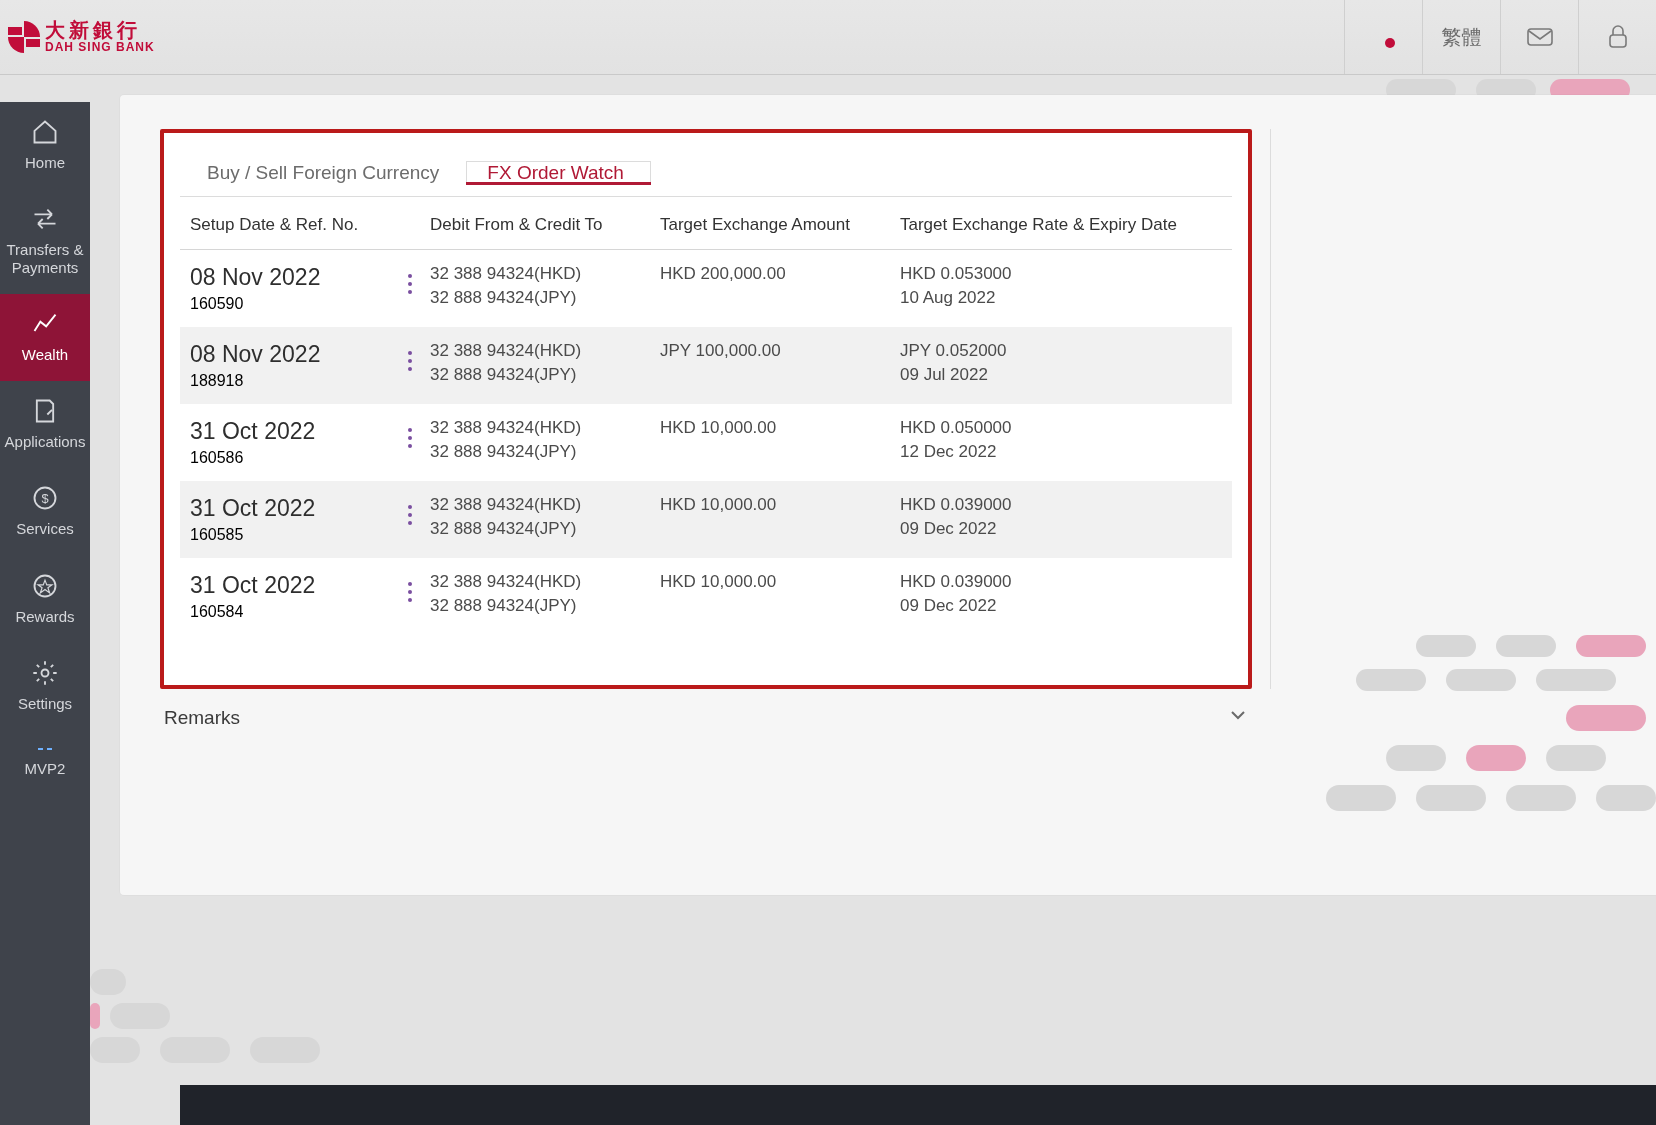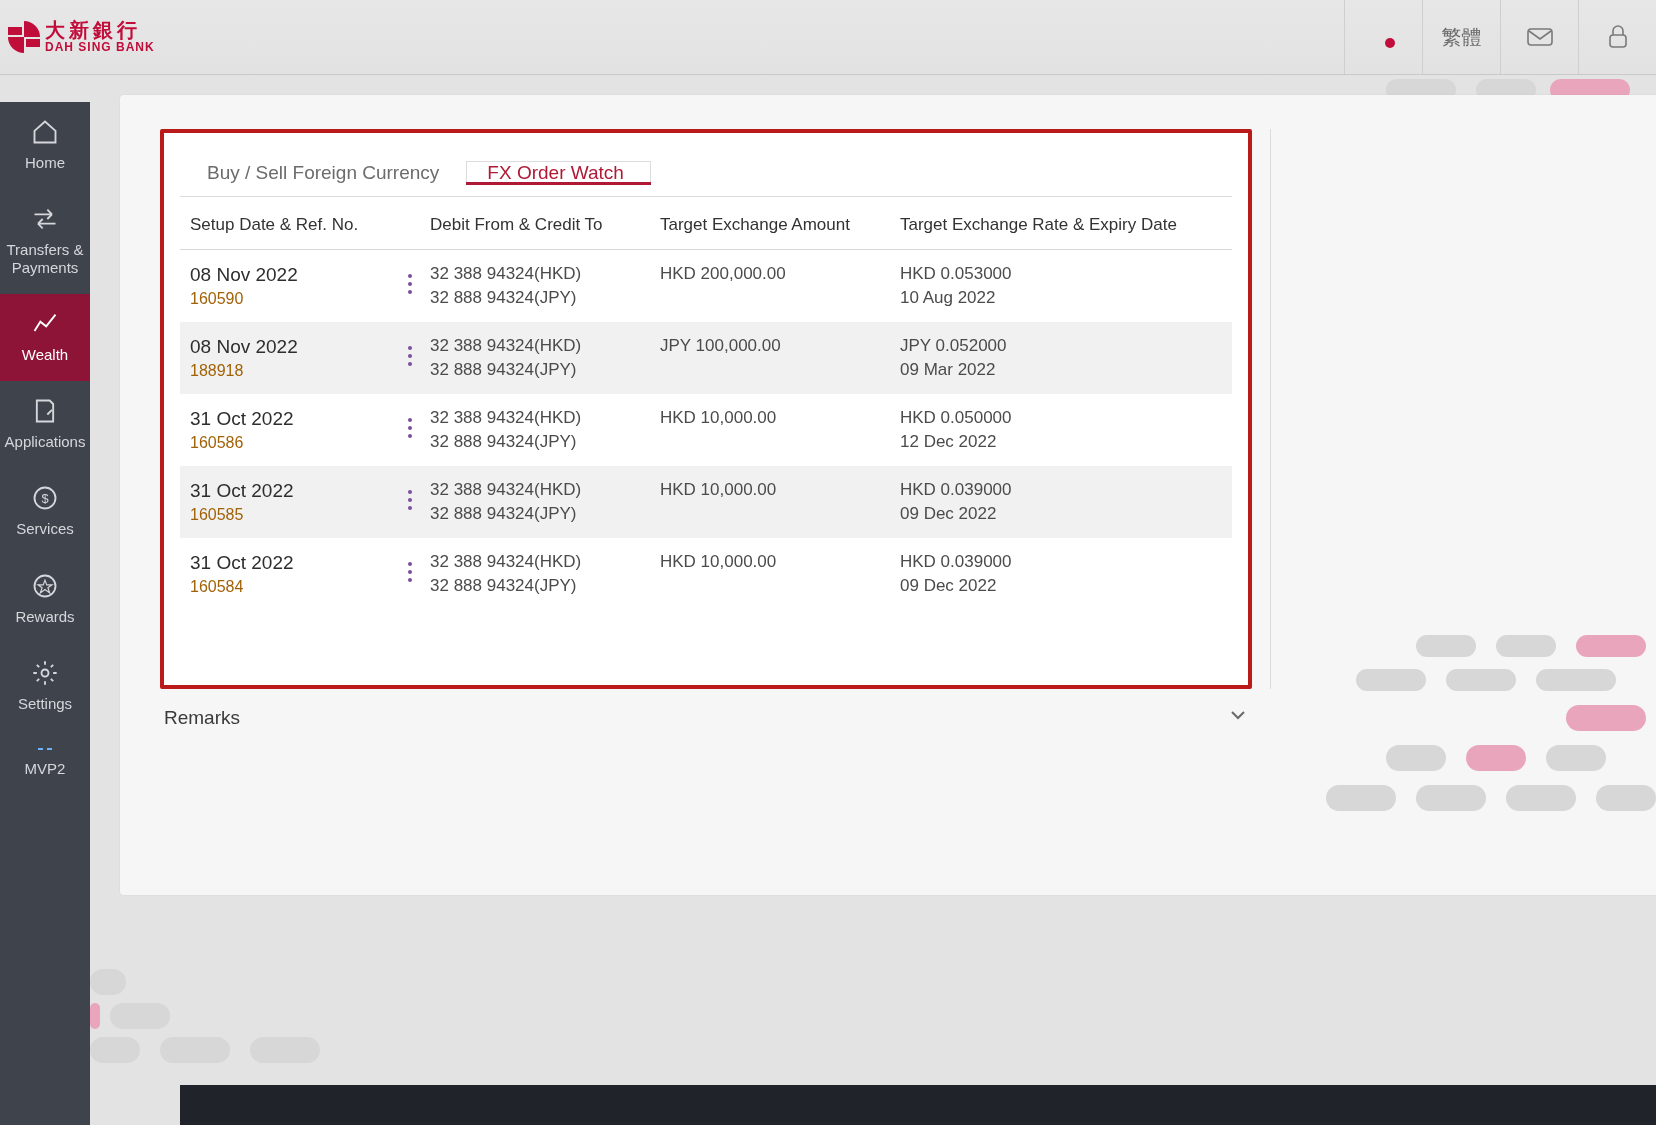--- a/index.html
+++ b/index.html
@@ -96,22 +96,22 @@
   .tbl-head { font-size: 17px; color: #333; border-bottom: 1px solid #d6d6d6; padding-top: 18px; }
   .tbl-head .col1 { grid-column: 1 / span 2; }
   .tbl-row { font-size: 17px; color: #4b4b4b; }
   .tbl-row:nth-child(even) { background: #f1f1f1; }
   .tbl-row:nth-child(odd) { background: #fff; }
   .tbody .tbl-row:nth-of-type(1){background:#fff;}
   .tbody .tbl-row:nth-of-type(2){background:#f1f1f1;}
   .tbody .tbl-row:nth-of-type(3){background:#fff;}
   .tbody .tbl-row:nth-of-type(4){background:#f1f1f1;}
   .tbody .tbl-row:nth-of-type(5){background:#fff;}
-  .date-big { font-size: 19px; color: #2e2e2e; }
-  .subtxt { font-size: 16px; color: #a16207; margin-top: 4px; }
+  .date-big { font-size: 23px; color: #2e2e2e; }
+  .subtxt { font-size: 16px; color: #000000; margin-top: 4px; }
   .stacked div + div { margin-top: 4px; }
   .dots-btn { display:flex; align-items:center; justify-content:center; height: 40px; }
   .dots-btn svg { width: 6px; height: 22px; }
 
   
   .remarks {
     margin-top: 8px; width: 1092px; padding: 8px 4px 0;
     display: flex; justify-content: space-between; align-items: center;
     font-size: 19px; color: #3a3a3a;
   }
@@ -286,21 +286,21 @@
                   <circle cx="3" cy="19" r="2" fill="#7a4fa0"></circle>
                 </svg>
             </div>
             <div class="stacked">
               <div>32 388 94324(HKD)</div>
               <div>32 888 94324(JPY)</div>
             </div>
             <div>JPY 100,000.00</div>
             <div class="stacked">
               <div>JPY 0.052000</div>
-              <div>09 Mar 2022</div>
+              <div>09 Jul 2022</div>
             </div>
           </div>
 
           <div class="tbl-row">
             <div class="stacked">
               <div class="date-big">31 Oct 2022</div>
               <div class="subtxt">160586</div>
             </div>
             <div class="dots-btn">
               <svg viewBox="0 0 6 22">

